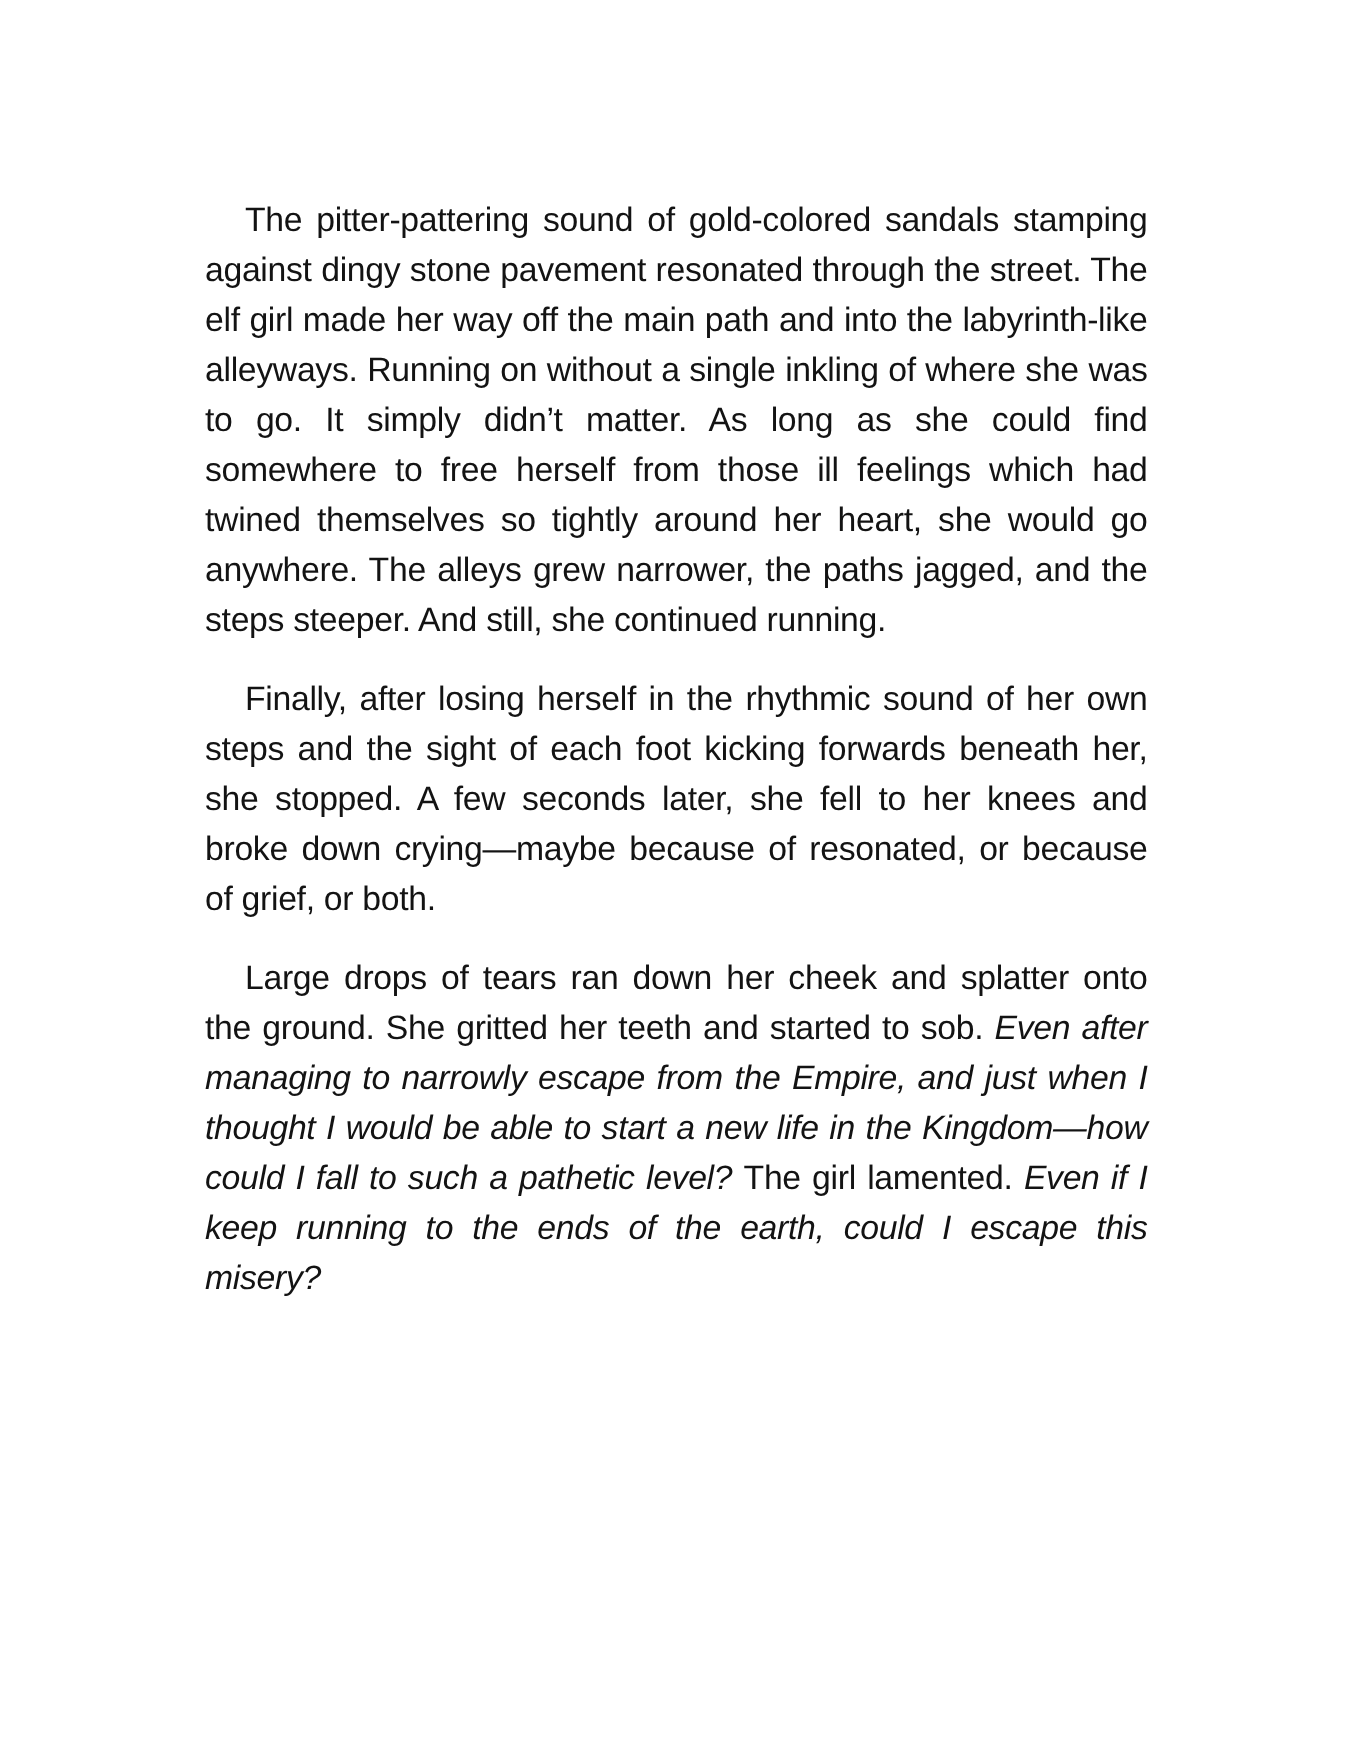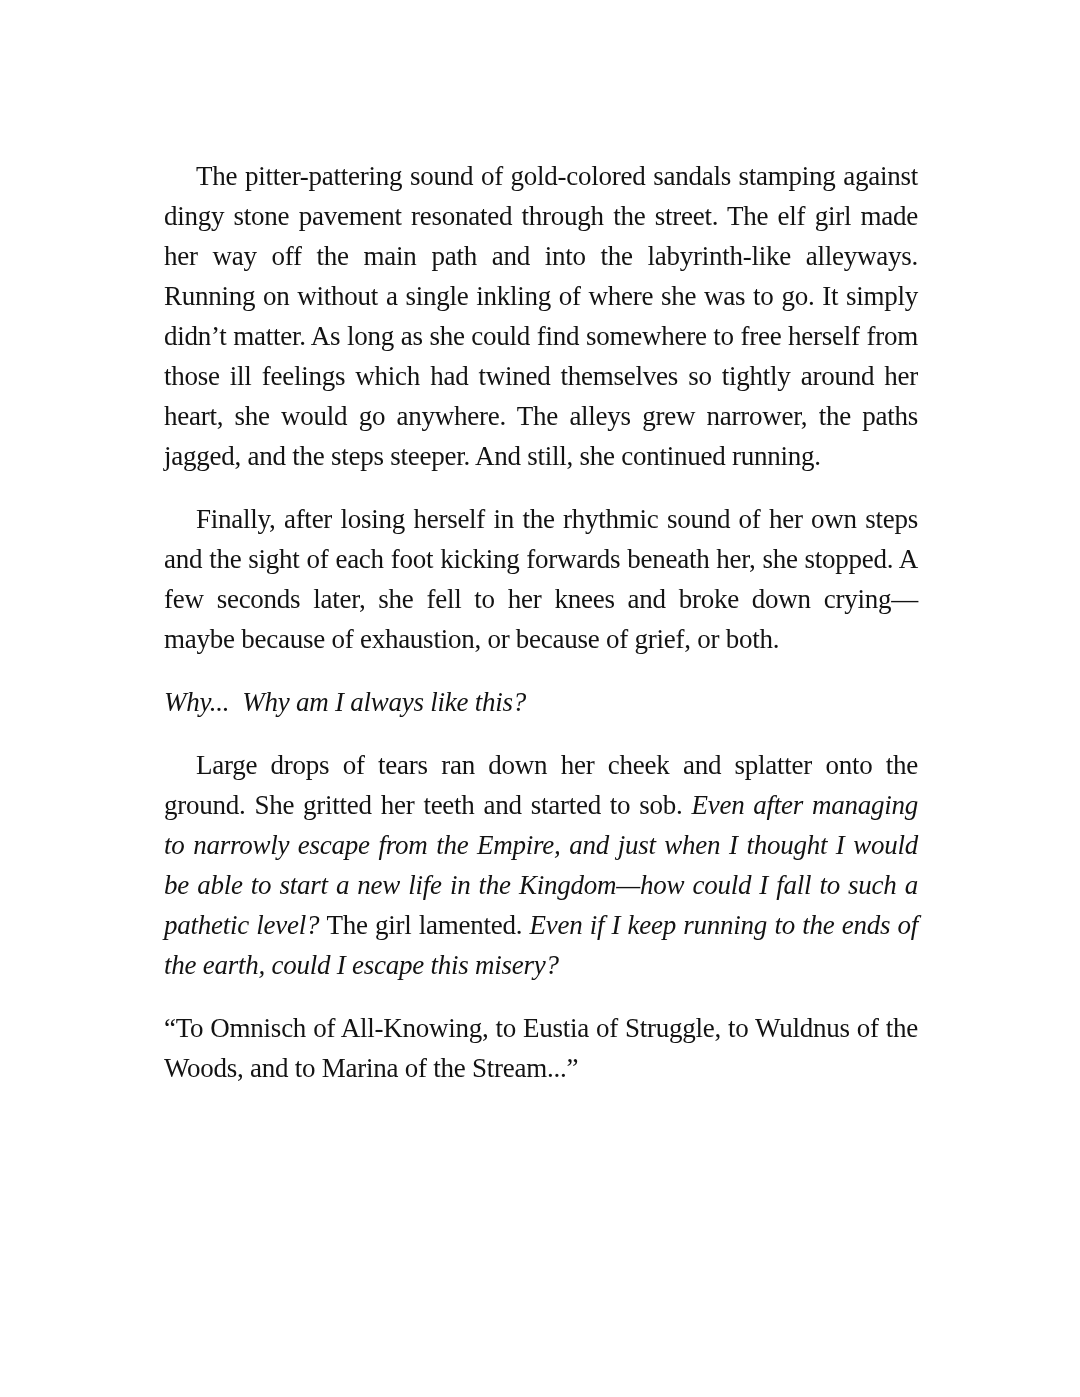--- a/index.html
+++ b/index.html
@@ -6,21 +6,21 @@
     margin: 0;
     padding: 0;
     background: #ffffff;
   }
   .page {
     position: relative;
     width: 1080px;
     height: 1397px;
     background: #ffffff;
     overflow: hidden;
-    font-family: Liberation Serif, serif;
+    font-family: Liberation Sans, sans-serif;
     color: #131313;
   }
   .text-block {
     position: absolute;
     left: 164px;
     top: 156px;
     width: 754px;
     font-size: 27px;
     line-height: 40px;
     letter-spacing: -0.25px;
@@ -52,18 +52,16 @@
     line-height: 40px;
     color: #131313;
   }
 </style>
 </head>
 <body>
 
 <div class="page">
   <div class="text-block">
       <p class="indent"><span class="run-roman">The pitter-pattering sound of gold-colored sandals stamping against dingy stone pavement resonated through the street. The elf girl made her way off the main path and into the labyrinth-like alleyways. Running on without a single inkling of where she was to go. It simply didn’t matter. As long as she could find somewhere to free herself from those ill feelings which had twined themselves so tightly around her heart, she would go anywhere. The alleys grew narrower, the paths jagged, and the steps steeper. And still, she continued running.</span></p>
-      <p class="indent"><span class="run-roman">Finally, after losing herself in the rhythmic sound of her own steps and the sight of each foot kicking forwards beneath her, she stopped. A few seconds later, she fell to her knees and broke down crying—maybe because of exhaustion, or because of grief, or both.</span></p>
-      <p class="single-line"><span class="run-italic">Why...  Why am I always like this?</span></p>
+      <p class="indent"><span class="run-roman">Finally, after losing herself in the rhythmic sound of her own steps and the sight of each foot kicking forwards beneath her, she stopped. A few seconds later, she fell to her knees and broke down crying—maybe because of resonated, or because of grief, or both.</span></p>
       <p class="indent"><span class="run-roman">Large drops of tears ran down her cheek and splatter onto the ground. She gritted her teeth and started to sob. </span><span class="run-italic">Even after managing to narrowly escape from the Empire, and just when I thought I would be able to start a new life in the Kingdom—how could I fall to such a pathetic level? </span><span class="run-roman">The girl lamented. </span><span class="run-italic">Even if I keep running to the ends of the earth, could I escape this misery?</span></p>
-      <p><span class="run-roman">“To Omnisch of All-Knowing, to Eustia of Struggle, to Wuldnus of the Woods, and to Marina of the Stream...”</span></p>
     </div>
 </div>
 
 </body></html>

